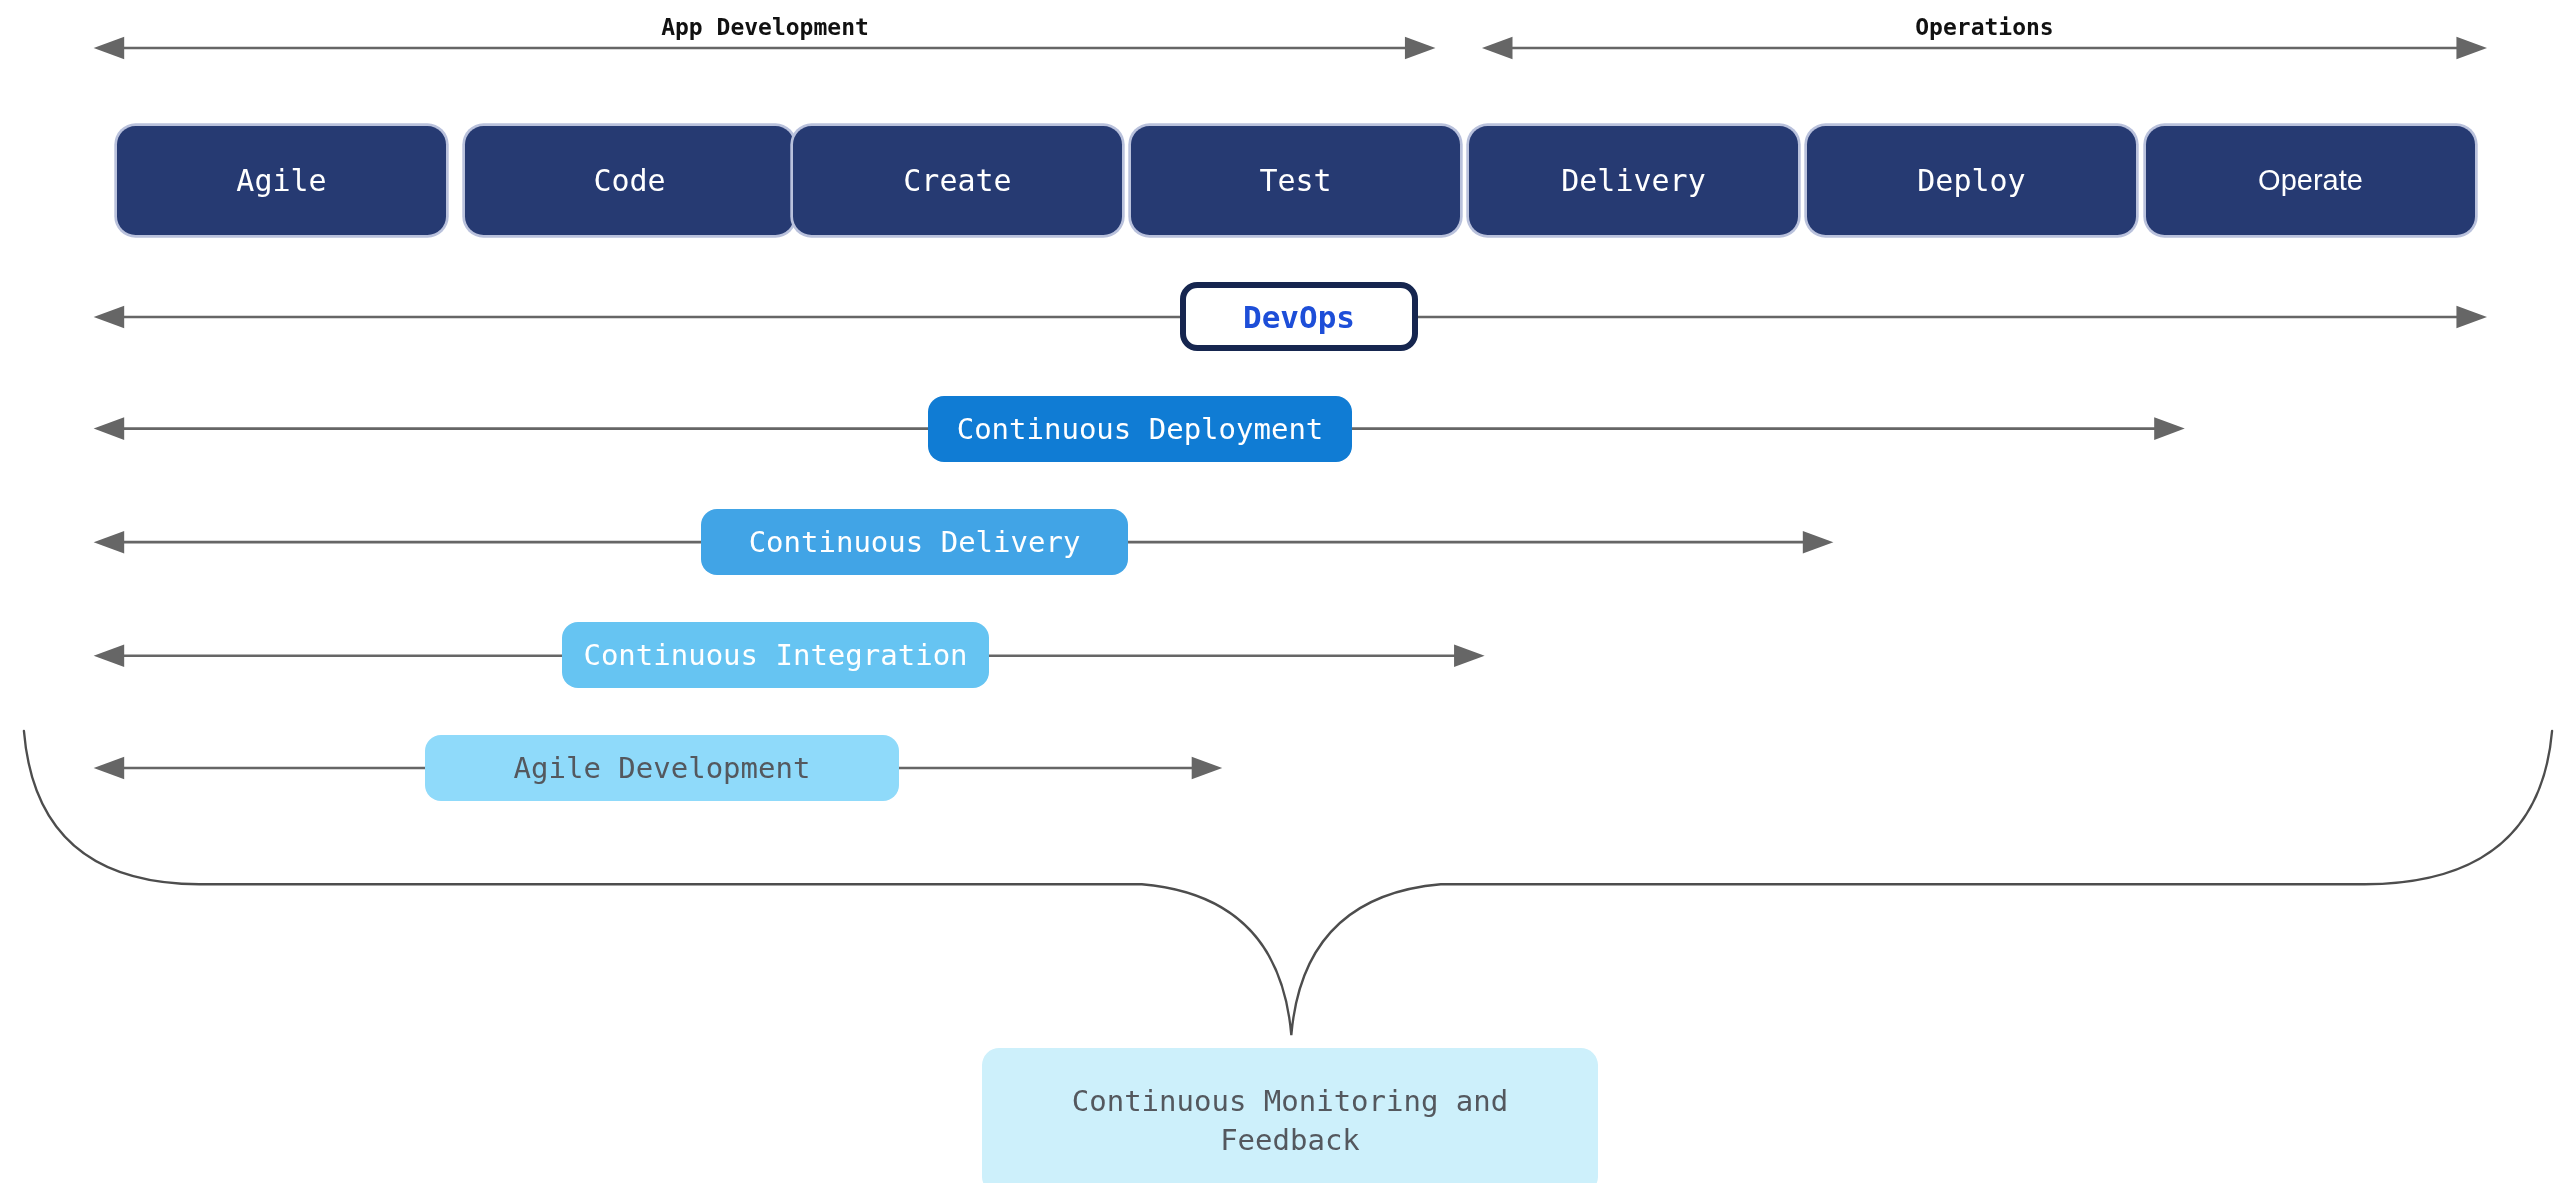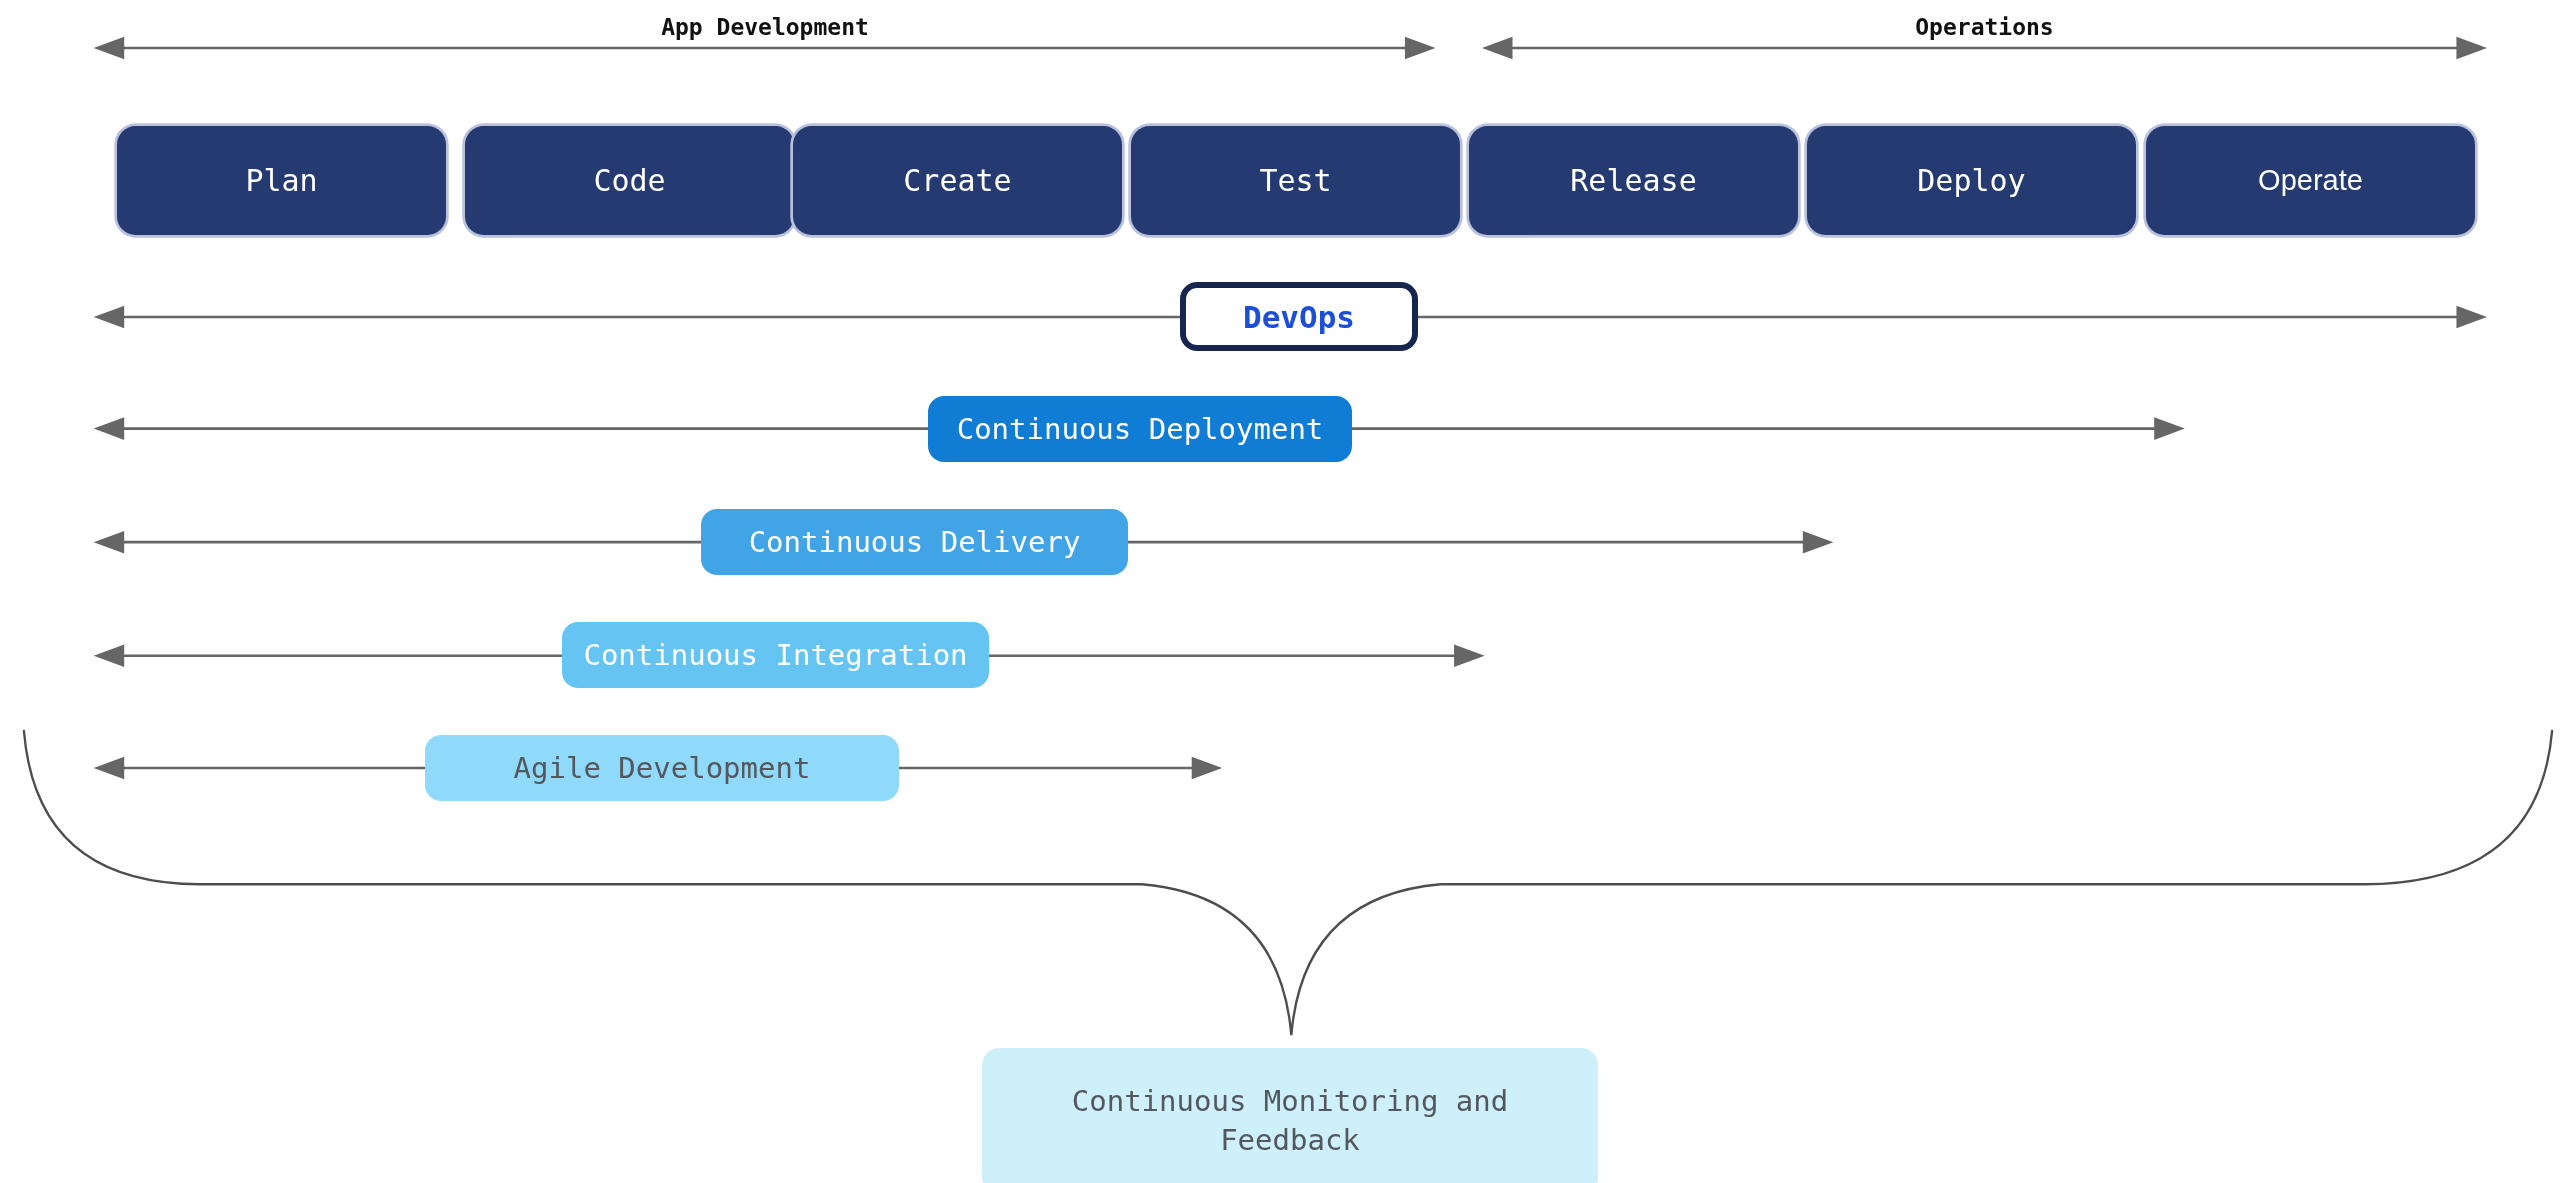--- a/index.html
+++ b/index.html
@@ -134,33 +134,33 @@
       <polygon points="1840,1156 1794,1139 1794,1173" stroke="none"></polygon>
     </g>
 
     <path d="M 36 1100 Q 55 1330 300 1331 L 1719 1331 Q 1926 1349 1944 1558 Q 1962 1349 2169 1331 L 3560 1331 Q 3822 1330 3842 1100" fill="none" stroke="#4d4d4d" stroke-width="3.5" stroke-linecap="round"></path>
   </svg>
 
   <div class="axis-label" style="left:94px; width:1342px;">App Development</div>
   <div class="axis-label" style="left:1482px; width:1005px;">Operations</div>
 
   <div class="stage" style="left:117px;">
-    <span>Plan</span>
+    <span>Agile</span>
   </div>
   <div class="stage" style="left:465px;">
     <span>Code</span>
   </div>
   <div class="stage" style="left:793px;">
     <span>Create</span>
   </div>
   <div class="stage" style="left:1131px;">
     <span>Test</span>
   </div>
   <div class="stage" style="left:1469px;">
-    <span>Release</span>
+    <span>Delivery</span>
   </div>
   <div class="stage" style="left:1807px;">
     <span>Deploy</span>
   </div>
   <div class="stage sans" style="left:2146px;">
     <span>Operate</span>
   </div>
 
   <div class="band devops">
     <span>DevOps</span>

